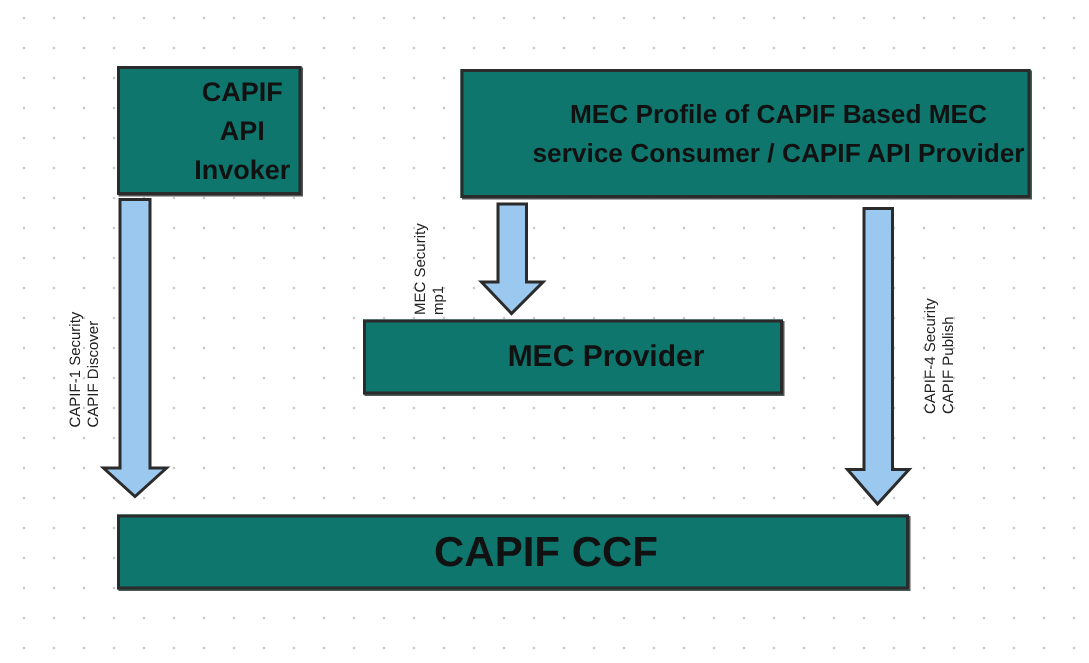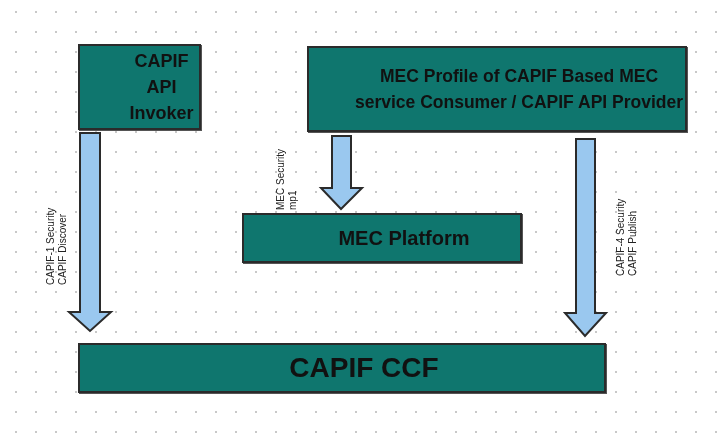--- a/index.html
+++ b/index.html
@@ -39,21 +39,21 @@
 
 <div class="box" id="invoker">
   <span style="display:block;width:100px;">CAPIF API Invoker</span>
 </div>
 
 <div class="box" id="mecprofile">
   <span style="display:block;width:340px;">MEC Profile of CAPIF Based MEC service Consumer / CAPIF API Provider</span>
 </div>
 
 <div class="box" id="mecplatform">
-  <span>MEC Platform</span>
+  <span>MEC Provider</span>
 </div>
 
 <div class="box" id="ccf">
   <span>CAPIF CCF</span>
 </div>
 
 <div class="vlabel" style="left:45px; top:285px;">
   <div>CAPIF-1 Security</div>
   <div>CAPIF Discover</div>
 </div>

